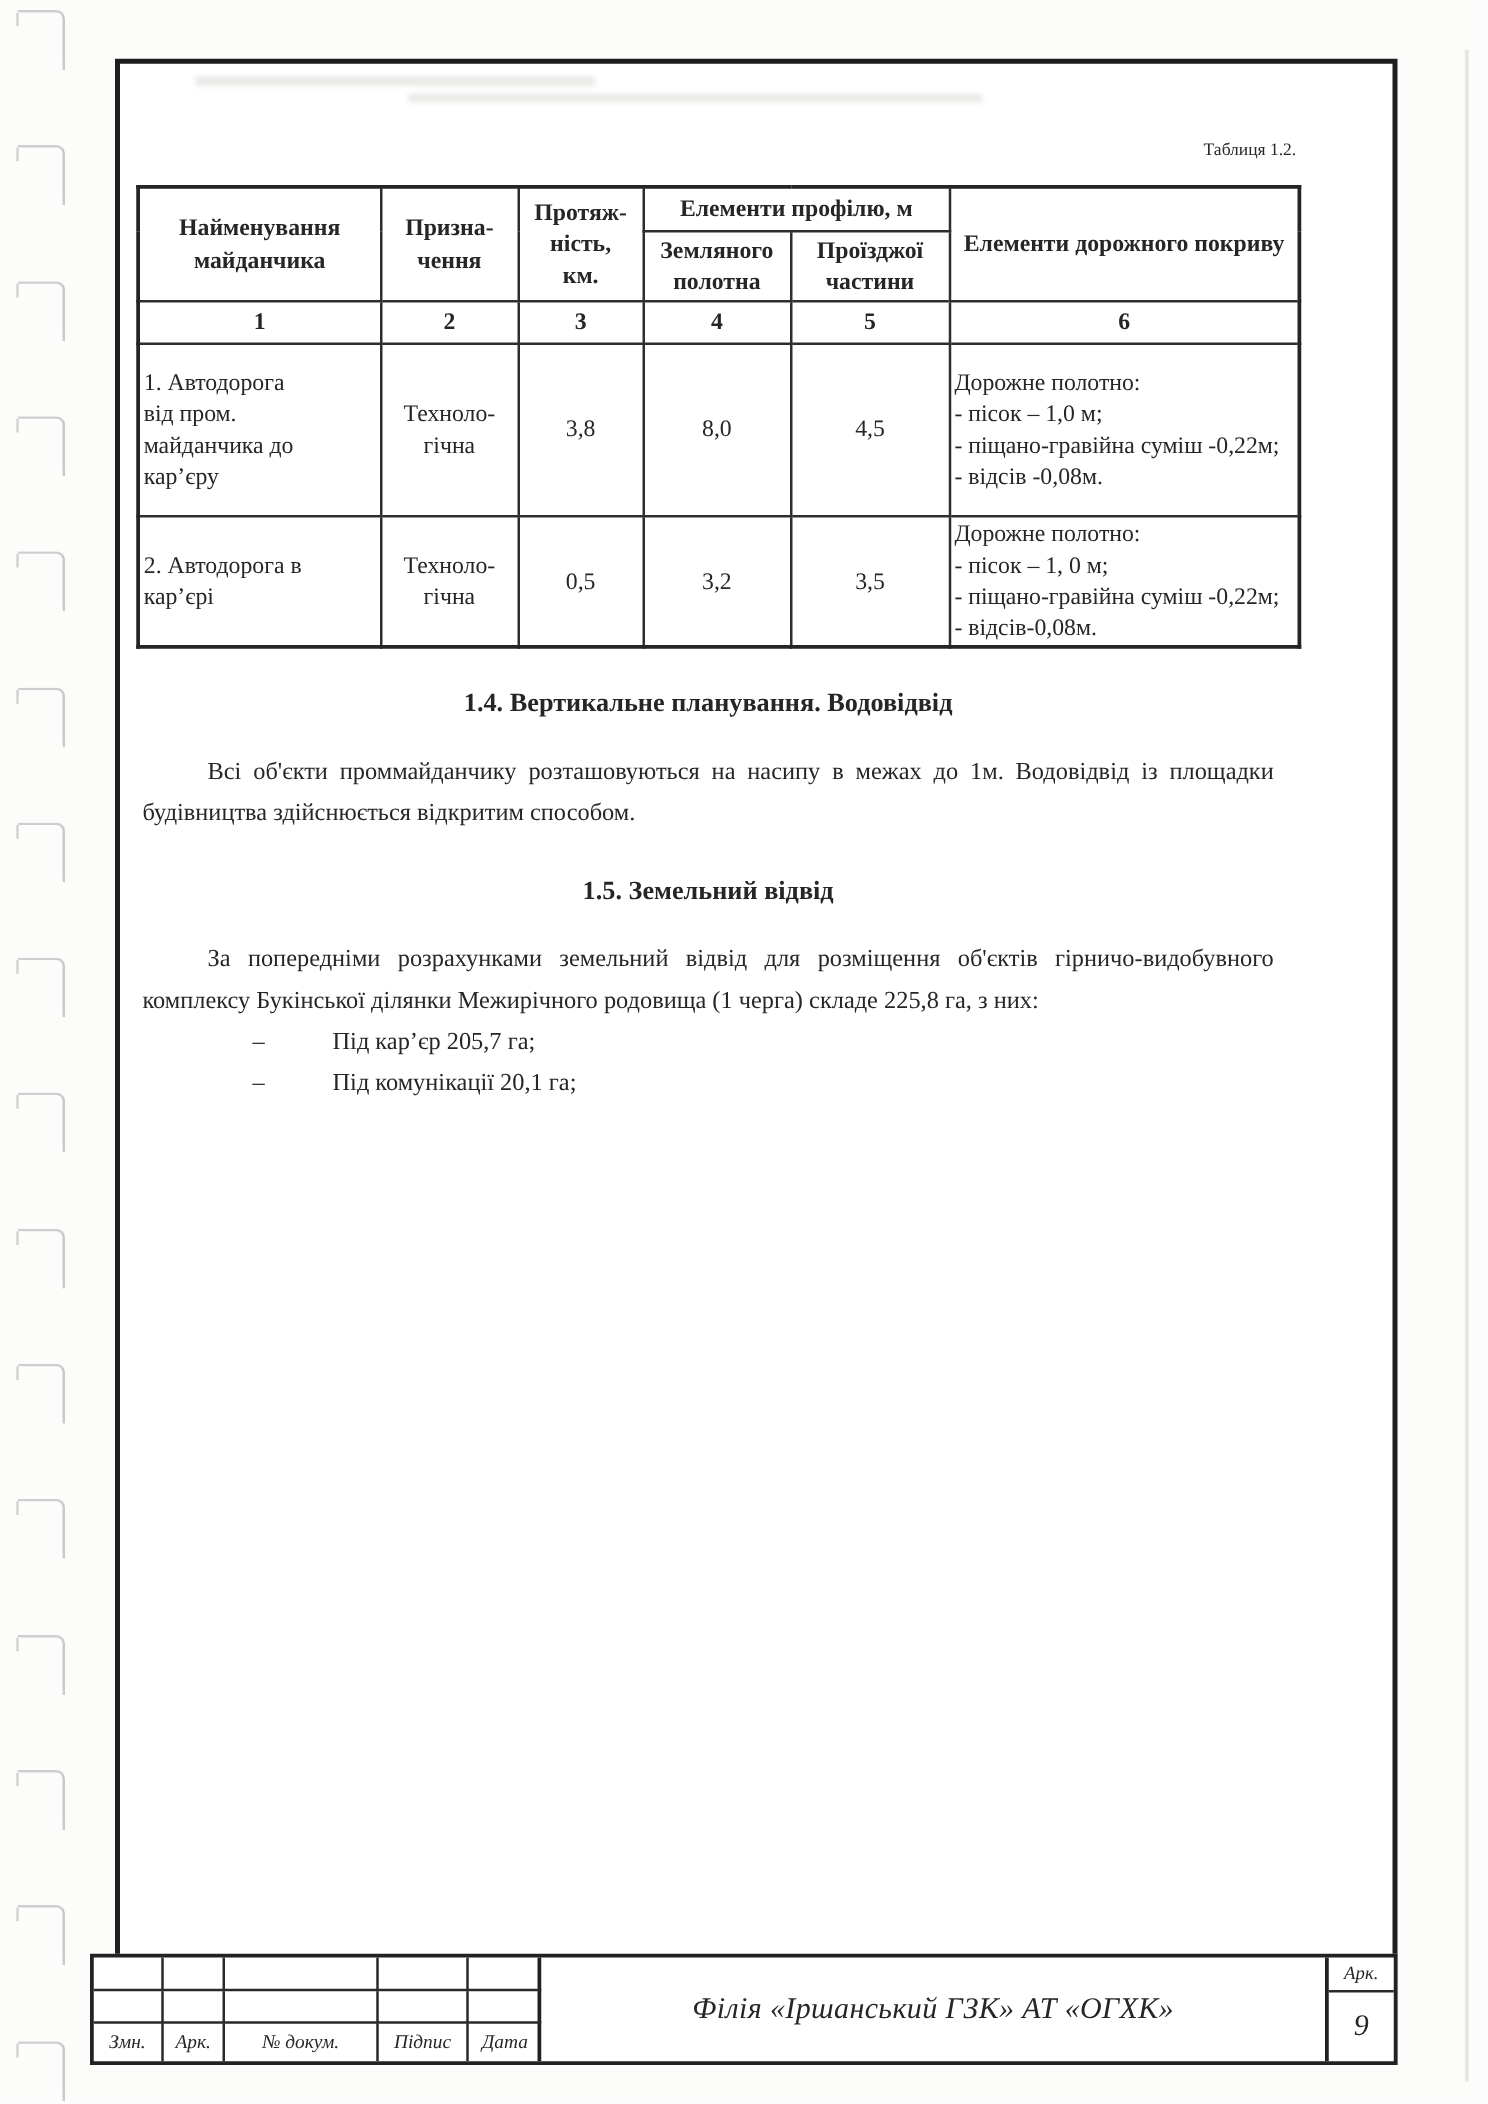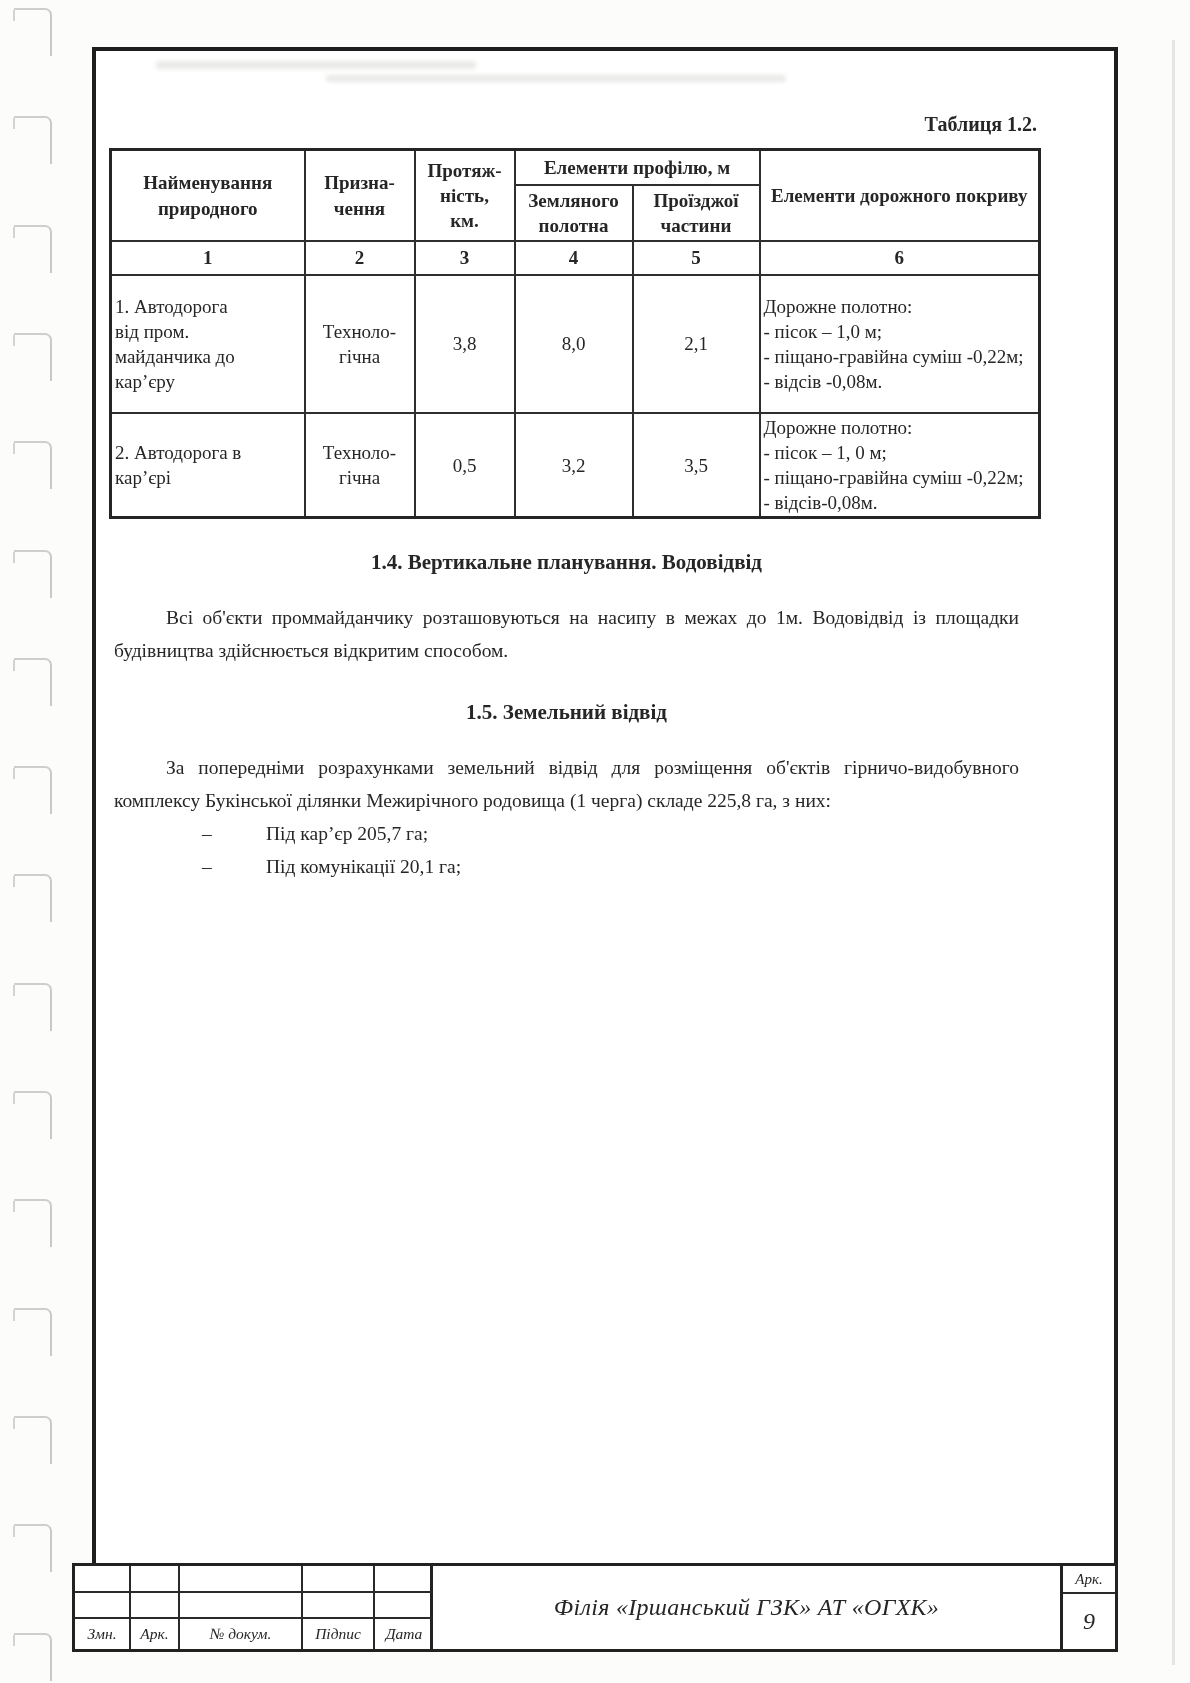--- a/index.html
+++ b/index.html
@@ -23,21 +23,21 @@
   .page-edge{position:absolute;left:1172px;top:40px;width:3px;height:1625px;background:#dcdcda;opacity:.7;}
   
   .frame{
     position:absolute;left:92px;top:47px;width:1026px;height:1605px;
     border:4px solid #1e1e1e;box-sizing:border-box;background:#fff;
   }
   .smudge{position:absolute;background:#e9e9e7;filter:blur(2px);border-radius:3px;}
   
   .tbl-caption{
     position:absolute;left:14px;top:62px;width:927px;
-    text-align:right;font-size:20px;font-weight:bold;
+    text-align:right;font-size:14px;
   }
   
   table.road{
     position:absolute;left:13px;top:97px;width:929px;
     border-collapse:collapse;table-layout:fixed;
   }
   table.road col.c1{width:194px}
   table.road col.c2{width:110px}
   table.road col.c3{width:100px}
   table.road col.c4{width:118px}
@@ -142,21 +142,21 @@
         <col class="c1">
         <col class="c2">
         <col class="c3">
         <col class="c4">
         <col class="c5">
         <col class="c6">
       </colgroup>
     <tbody>
         <tr class="hrow1">
       <td class="hd" rowspan="2">Найменування
-природного</td>
+майданчика</td>
       <td class="hd" rowspan="2">Призна-
 чення</td>
       <td class="hd" rowspan="2">Протяж-
 ність,
 км.</td>
       <td class="hd" colspan="2">Елементи профілю, м</td>
       <td class="hd" rowspan="2">Елементи дорожного покриву</td>
     </tr>
     <tr class="hrow2">
       <td class="hd">Земляного
@@ -174,21 +174,21 @@
     </tr>
     <tr class="r1">
       <td class="name">1. Автодорога
 від пром.
 майданчика  до
 кар’єру</td>
       <td class="val">Техноло-
 гічна</td>
       <td class="val">3,8</td>
       <td class="val">8,0</td>
-      <td class="val">2,1</td>
+      <td class="val">4,5</td>
       <td class="surface">Дорожне полотно:
 - пісок – 1,0 м;
 - піщано-гравійна суміш -0,22м;
 - відсів -0,08м.</td>
     </tr>
     <tr class="r2">
       <td class="name">2. Автодорога в
 кар’єрі</td>
       <td class="val">Техноло-
 гічна</td>

